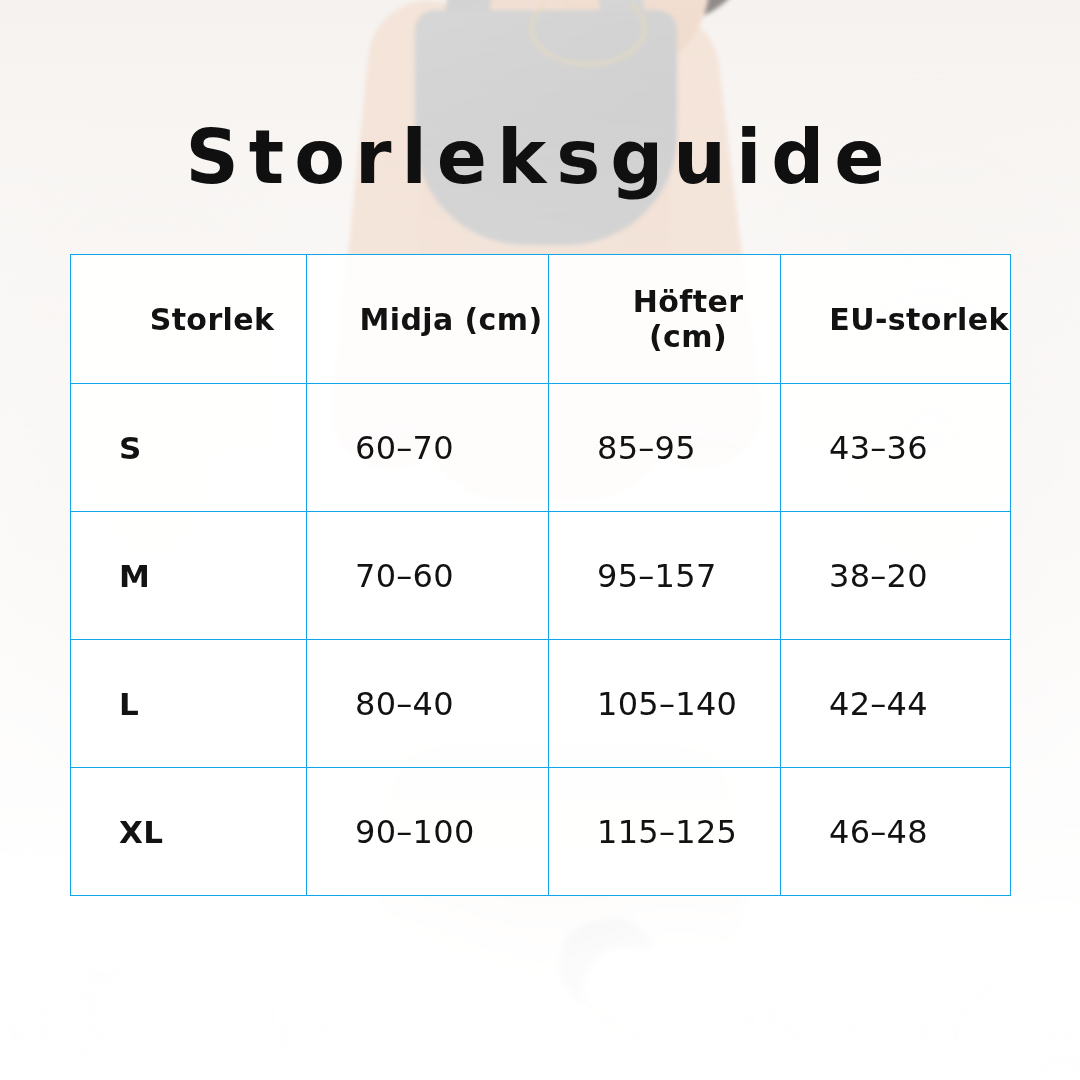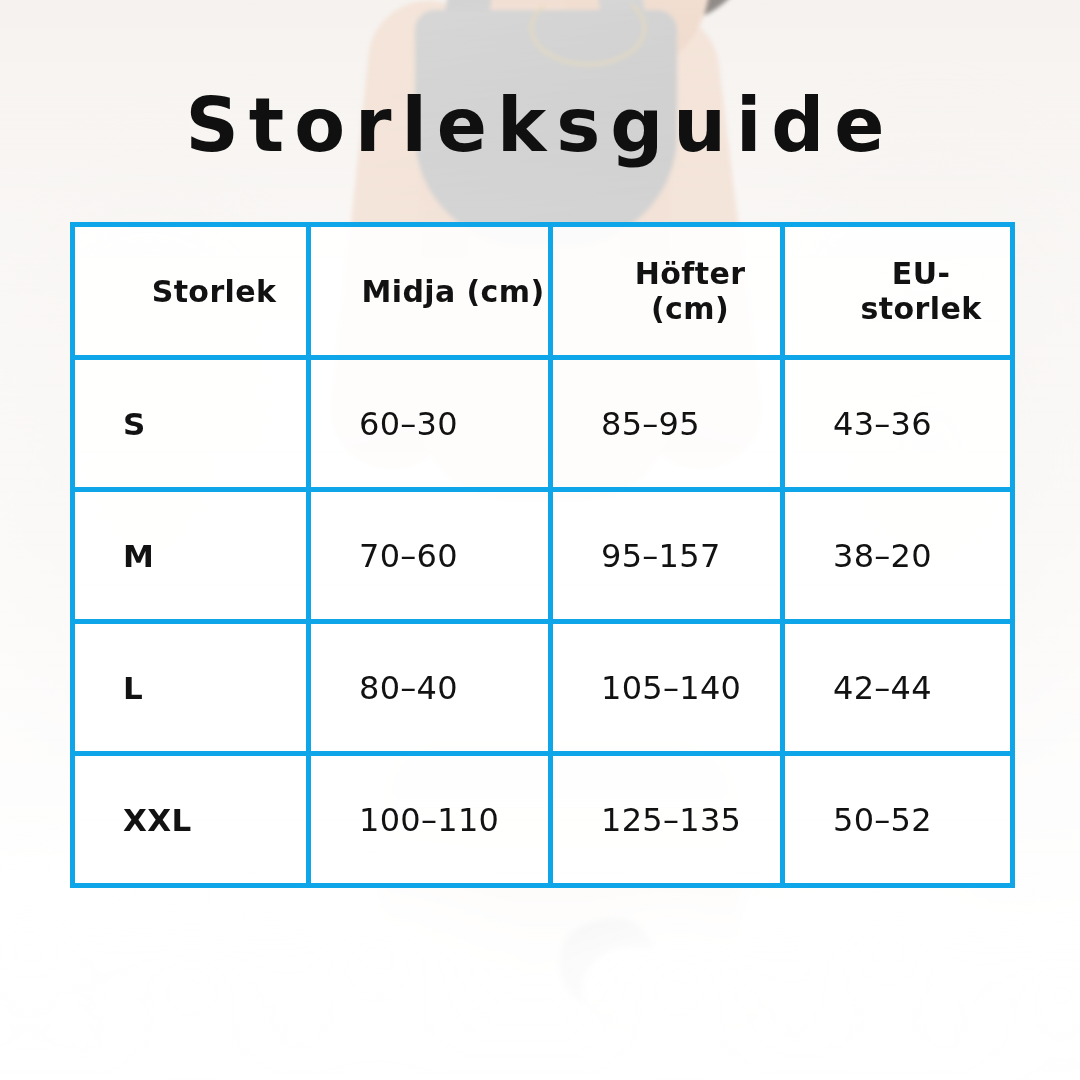--- a/index.html
+++ b/index.html
@@ -169,20 +169,21 @@
   .wash {
     position: absolute;
     inset: 0;
     background: linear-gradient(180deg, rgba(255,255,255,.42) 0%, rgba(255,255,255,.62) 30%, rgba(255,255,255,.72) 62%, rgba(255,255,255,.85) 100%);
   }
 
   
   .content {
     position: absolute;
     inset: 0;
+    margin-top: 32px;
   }
 
   .title {
     position: absolute;
     top: 88px;
     left: 0;
     width: 1080px;
     text-align: center;
     font-size: 74px;
     line-height: 1;
@@ -200,21 +201,21 @@
   }
 
   table.size-table {
     width: 940px;
     border-collapse: collapse;
     background: rgba(255,255,255,0.90);
     table-layout: fixed;
   }
   table.size-table th,
   table.size-table td {
-    border: 5px solid #0ea5e9;
+    border: 1px solid #0ea5e9;
     vertical-align: middle;
     color: #121212;
     padding-left: 48px;
   }
   table.size-table thead th {
     height: 126px;
     font-size: 30px;
     font-weight: 700;
     letter-spacing: .4px;
   }
@@ -278,40 +279,40 @@
           <tr>
             <th>Storlek</th>
             <th>Midja (cm)</th>
             <th>Höfter (cm)</th>
             <th>EU-storlek</th>
           </tr>
         </thead>
         <tbody>
           <tr>
             <td class="size-cell">S</td>
-            <td>60–30</td>
+            <td>60–70</td>
             <td>85–95</td>
             <td>43–36</td>
           </tr>
           <tr>
             <td class="size-cell">M</td>
             <td>70–60</td>
             <td>95–157</td>
             <td>38–20</td>
           </tr>
           <tr>
             <td class="size-cell">L</td>
             <td>80–40</td>
             <td>105–140</td>
             <td>42–44</td>
           </tr>
           <tr>
-            <td class="size-cell">XXL</td>
-            <td>100–110</td>
-            <td>125–135</td>
-            <td>50–52</td>
+            <td class="size-cell">XL</td>
+            <td>90–100</td>
+            <td>115–125</td>
+            <td>46–48</td>
           </tr>
         </tbody>
       </table>
     </div>
 
   </div>
 </div>
 
 </body></html>

